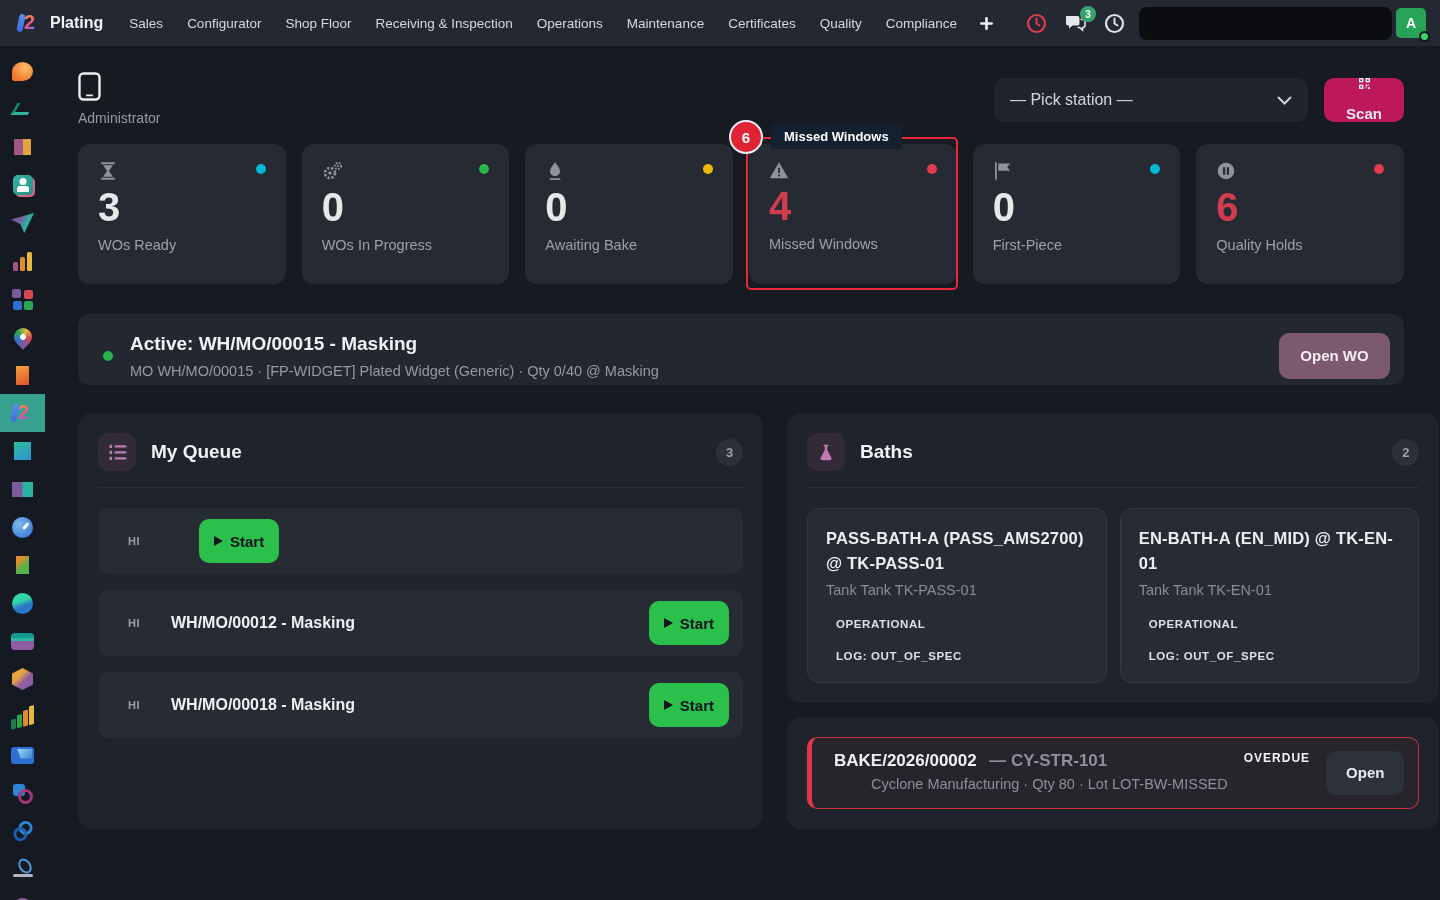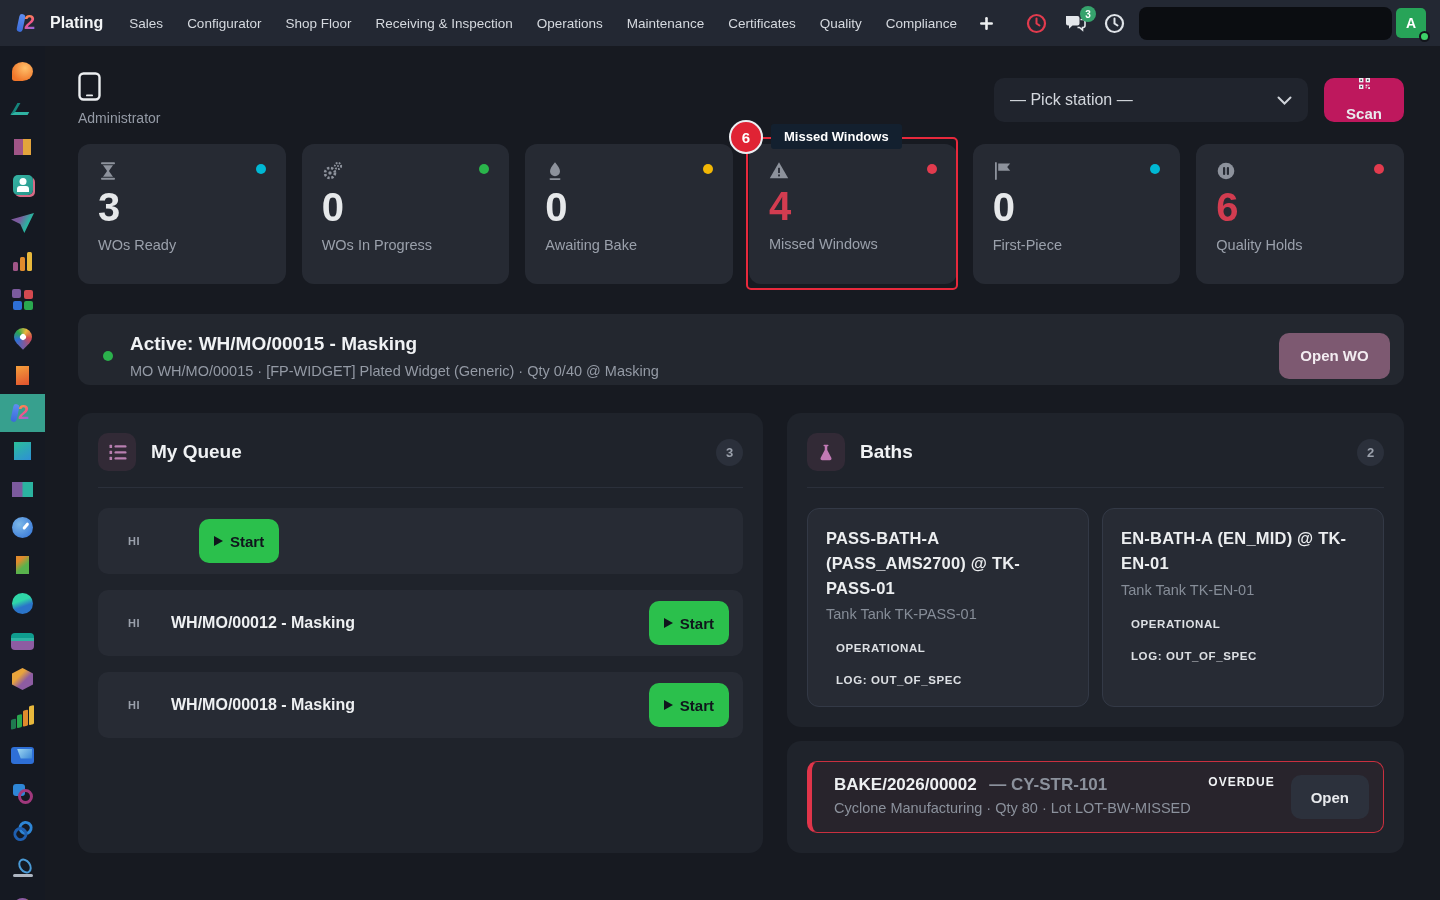--- a/index.html
+++ b/index.html
@@ -146,21 +146,21 @@
   .bath-card { flex:1; background:#272b34; border:1px solid #333946; border-radius:12px; padding:17px 18px 20px; }
   .bath-title { font-size:16.5px; font-weight:800; color:#eceef0; line-height:1.5; letter-spacing:.2px; }
   .bath-tank { font-size:14.5px; color:#868d98; margin-top:6px; }
   .bath-status, .bath-log { font-size:11.5px; font-weight:800; letter-spacing:.6px; color:#dde0e4; margin:20px 0 0 10px; }
   
   .bake-row { display:flex; align-items:flex-start; background:rgba(224,53,74,0.05); border:1.5px solid #c9303f;
     border-left:5px solid #e0354a; border-radius:10px; padding:13px 14px 13px 22px; }
   .bake-body { min-width:0; flex:1; }
   .bake-ref { font-size:17px; font-weight:800; color:#eef0f2; }
   .bake-part { font-size:17px; font-weight:700; color:#8b919c; margin-left:8px; }
-  .bake-sub { font-size:14.5px; color:#8b919c; margin-top:5px; white-space:nowrap; overflow:hidden; }
+  .bake-sub { font-size:14.5px; color:#8b919c; margin-top:5px; white-space:nowrap; overflow:hidden;margin-left:37px; }
   .bake-status { font-size:12px; font-weight:800; letter-spacing:1px; color:#f0f2f4; margin:0 16px; flex:none; }
   .open-btn { height:44px; padding:0 20px; border:none; border-radius:10px; background:#2c313c; color:#e8eaed;
     font-size:15px; font-weight:600; cursor:pointer; flex:none; font-family:inherit; }
 </style>
 </head>
 <body>
 
 <header class="topbar">
   <div class="brand">
     <span class="mark">

